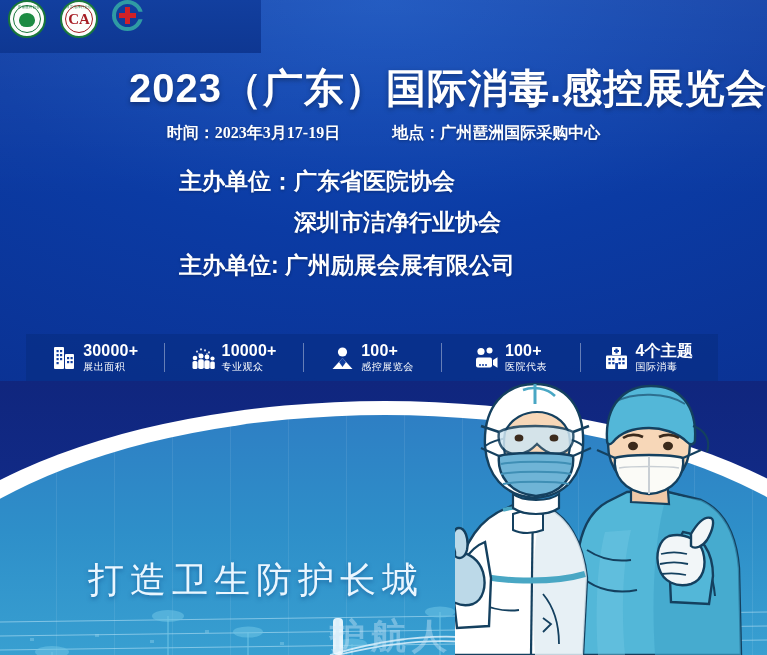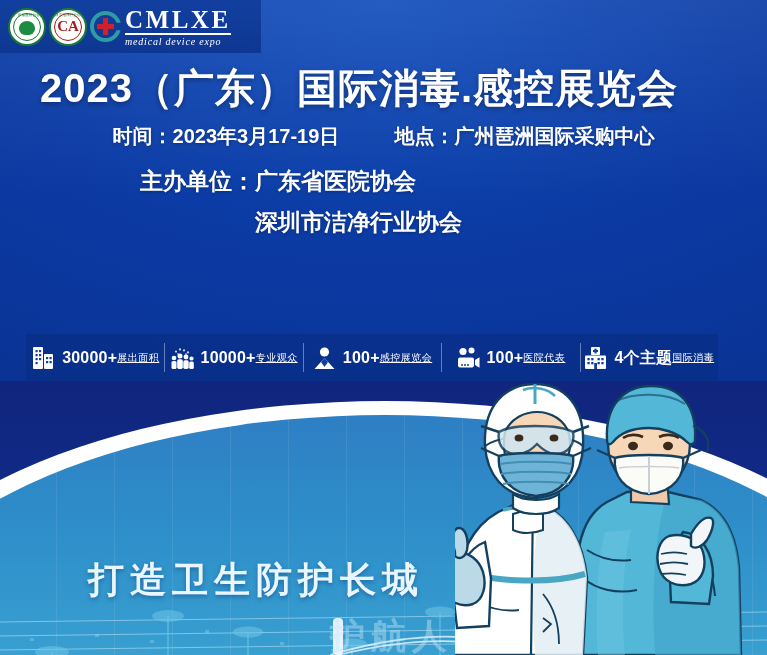--- a/index.html
+++ b/index.html
@@ -22,21 +22,21 @@
     position:absolute; left:0; top:0; width:767px; height:330px;
     background:linear-gradient(180deg, rgba(255,255,255,.07) 0%, rgba(255,255,255,0) 60%);
     pointer-events:none;
   }
 
   
   .logobar {
     position:absolute; left:0; top:0;
     width:261px; height:53px;
     background:linear-gradient(180deg,#123f9f 0%,#0e3792 100%);
-    display:flex; align-items:center; gap:3px;
+    display:flex; align-items:flex-start; gap:14px;
     padding-left:8px;
   }
   .seal {
     width:38px; height:38px; border-radius:50%;
     position:relative; flex:0 0 auto;
     background:#fdfdfb;
     border:2px solid #1a7a3c;
     display:flex; align-items:center; justify-content:center;
     overflow:hidden;
   }
@@ -89,41 +89,42 @@
   }
   .brand .small {
     font-family:"Liberation Serif","DejaVu Serif",serif;
     font-style:italic; font-size:10px; color:#ffffff;
     letter-spacing:.8px; margin-top:2px;
   }
 
   
   .title {
     position:absolute; left:0; right:0; top:61px;
-    text-align:left;
+    text-align:right;
     font-size:40px; font-weight:bold; color:#ffffff;
     letter-spacing:1px;
     text-shadow:0 2px 5px rgba(0,0,0,.35);
     white-space:nowrap;
     margin-left:40px;
   }
   .subline {
     position:absolute; left:0; right:0; top:123px;
     text-align:center;
-    font-size:20px; font-weight:bold; color:#ffffff;
+    font-size:16px; font-weight:bold; color:#ffffff;
     text-shadow:0 1px 3px rgba(0,0,0,.3);
     white-space:nowrap;
+    font-family:Liberation Serif, serif;
   }
   .subline .gap { display:inline-block; width:44px; }
 
   .orgblock { position:absolute; left:0; right:0; top:170px; }
   .org {
     font-size:23px; font-weight:bold; color:#ffffff;
     text-shadow:0 1px 3px rgba(0,0,0,.3);
-    white-space:nowrap; line-height:1;
+    white-space:nowrap; line-height:1;margin-left:39px;
   }
   .org.l1 { padding-left:140px; }
   .org.l2 { padding-left:255px; margin-top:18px; }
   .org.l3 { padding-left:255px; margin-top:18px; }
   .org.l4 { padding-left:140px; margin-top:20px; }
 
   
   .stats {
     position:absolute; left:26px; top:334px;
     width:692px; height:47px;
@@ -137,26 +138,26 @@
   }
   .stat + .stat::before {
     content:""; position:absolute; left:0; top:9px;
     width:1px; height:29px; background:rgba(255,255,255,.38);
   }
   .stat .ico {
     width:25px; height:27px; flex:0 0 auto;
     display:flex; align-items:center; justify-content:center;
     color:#ffffff;
   }
-  .stat .txt { display:flex; line-height:1; }
+  .stat .txt { display:flex; flex-direction:column; line-height:1; }
   .stat .num {
     font-size:16px; font-weight:bold; color:#ffffff; letter-spacing:.2px;
   }
   .stat .lbl {
-    font-size:10px; color:#ffffff; margin-top:3px; letter-spacing:.5px;text-decoration:underline;
+    font-size:10px; color:#ffffff; margin-top:3px; letter-spacing:.5px;
   }
 
   
   .scene { position:absolute; left:0; top:381px; width:767px; height:274px; overflow:hidden; }
   .scene .darktop {
     position:absolute; left:0; top:0; width:767px; height:274px;
     background:linear-gradient(180deg,#10267e 0%,#112a86 40%,#143ba0 100%);
   }
   .arcwhite {
     position:absolute; left:-130px; top:20px;
@@ -176,21 +177,21 @@
     background:repeating-linear-gradient(90deg,
       rgba(255,255,255,.10) 0px, rgba(255,255,255,.10) 1px,
       rgba(255,255,255,0) 1px, rgba(255,255,255,0) 58px);
     opacity:.8;
   }
 
   .bridge { position:absolute; left:0; bottom:0; width:767px; height:95px; }
 
   .slogan {
     position:absolute; left:88px; top:556px;
-    font-size:36px; font-weight:bold;
+    font-size:36px; font-weight:normal;
     color:#eaf6ff; letter-spacing:6px;
     text-shadow:0 2px 4px rgba(10,60,120,.5);
     white-space:nowrap;
   }
   .slogan2 {
     position:absolute; left:330px; top:613px;
     font-size:35px; font-weight:bold;
     color:rgba(205,232,248,.42); letter-spacing:6px;
     white-space:nowrap;
   }
@@ -217,37 +218,34 @@
       <span class="micro">深圳市洁净行业协会</span>
       <span class="mark">CA</span>
     </div>
 
     <div class="gmark">
       <span class="gcirc"></span>
       <span class="cross-h"></span>
       <span class="cross-v"></span>
     </div>
 
-    <div class="brand">
-      <span class="big">CMLXE</span>
-      <span class="small">medical device expo</span>
-    </div>
   </div>
 
   <div class="title">2023（广东）国际消毒.感控展览会</div>
 
   <div class="subline">
     <span>时间：2023年3月17-19日</span>
     <span class="gap"></span>
     <span>地点：广州琶洲国际采购中心</span>
   </div>
 
   <div class="orgblock">
     <div class="org l1">主办单位：广东省医院协会</div>
     <div class="org l2">深圳市洁净行业协会</div>
+    <div class="org l4">主办单位: 广州励展会展有限公司</div>
   </div>
 
   <div class="stats">
 
     <div class="stat">
       <span class="ico">
         <svg width="25" height="26" viewBox="0 0 25 26" fill="#fff">
           <rect x="2" y="2" width="10" height="22" rx="1"></rect>
           <rect x="13" y="9" width="9" height="15" rx="1"></rect>
           <rect x="4.5" y="5" width="2.2" height="2.2" fill="#123f9f"></rect>

